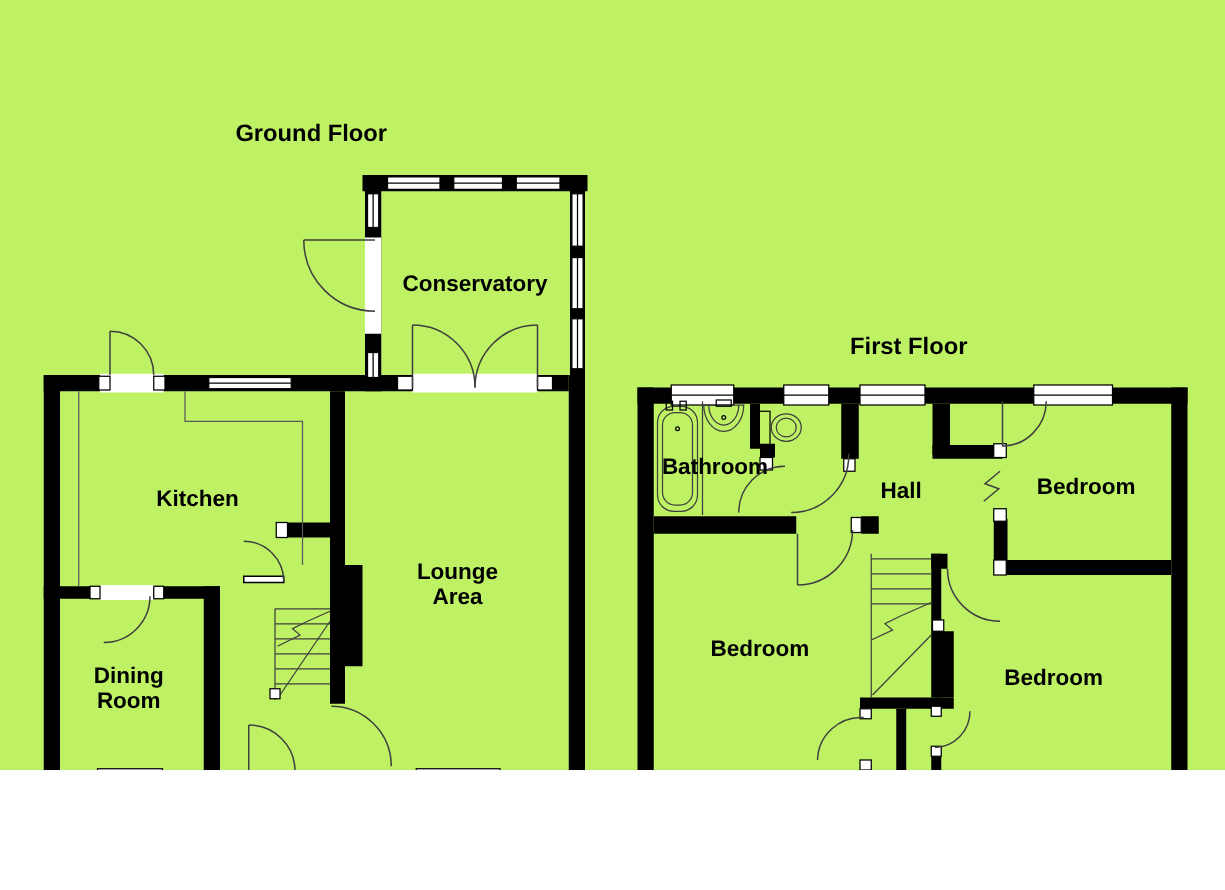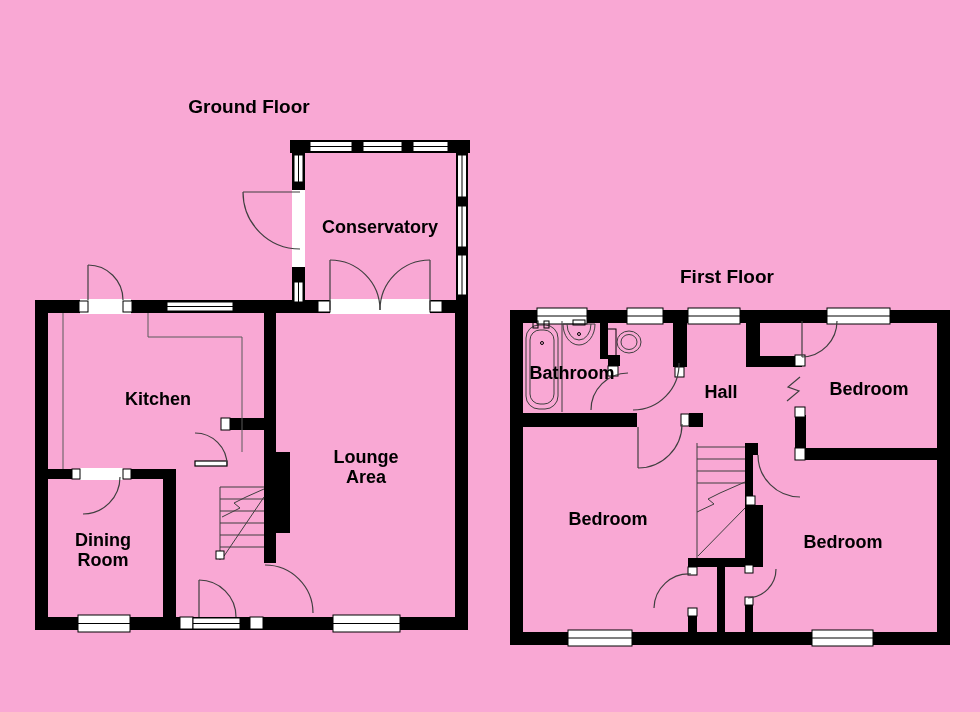--- a/index.html
+++ b/index.html
@@ -1,16 +1,16 @@
 <!DOCTYPE html>
 <html><head>
 <meta charset="utf-8">
 <style>
   html,body{margin:0;padding:0;background:#ffffff;}
-  .canvas{position:relative;width:980px;height:712px;background:#f9a8d4;overflow:hidden;
+  .canvas{position:relative;width:980px;height:616px;background:#bef264;overflow:hidden;
           font-family:"Liberation Sans",sans-serif;}
   svg{display:block;}
   text{font-family:"Liberation Sans",sans-serif;font-weight:bold;fill:#000000;}
   .room-label{font-size:18px;}
   .floor-title{font-size:19px;}
 </style>
 </head>
 <body>
 
 <div class="canvas">

